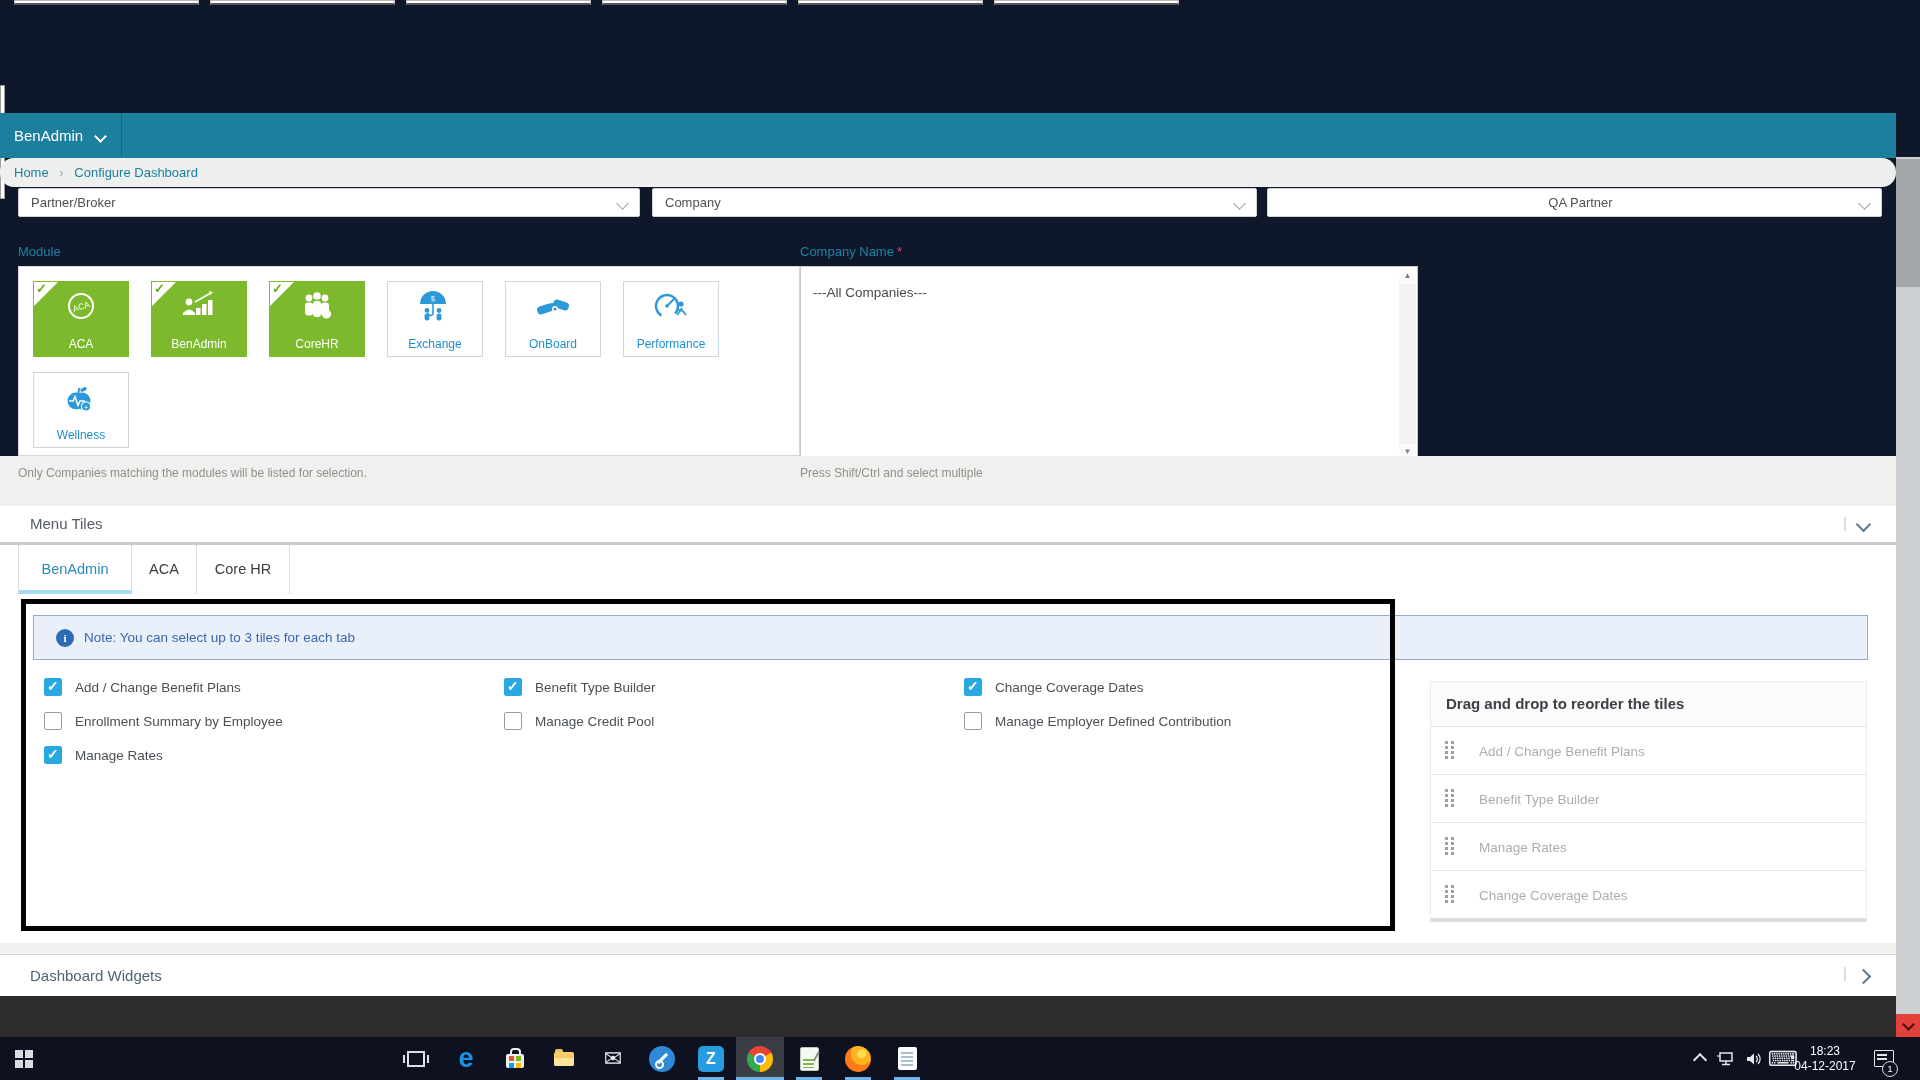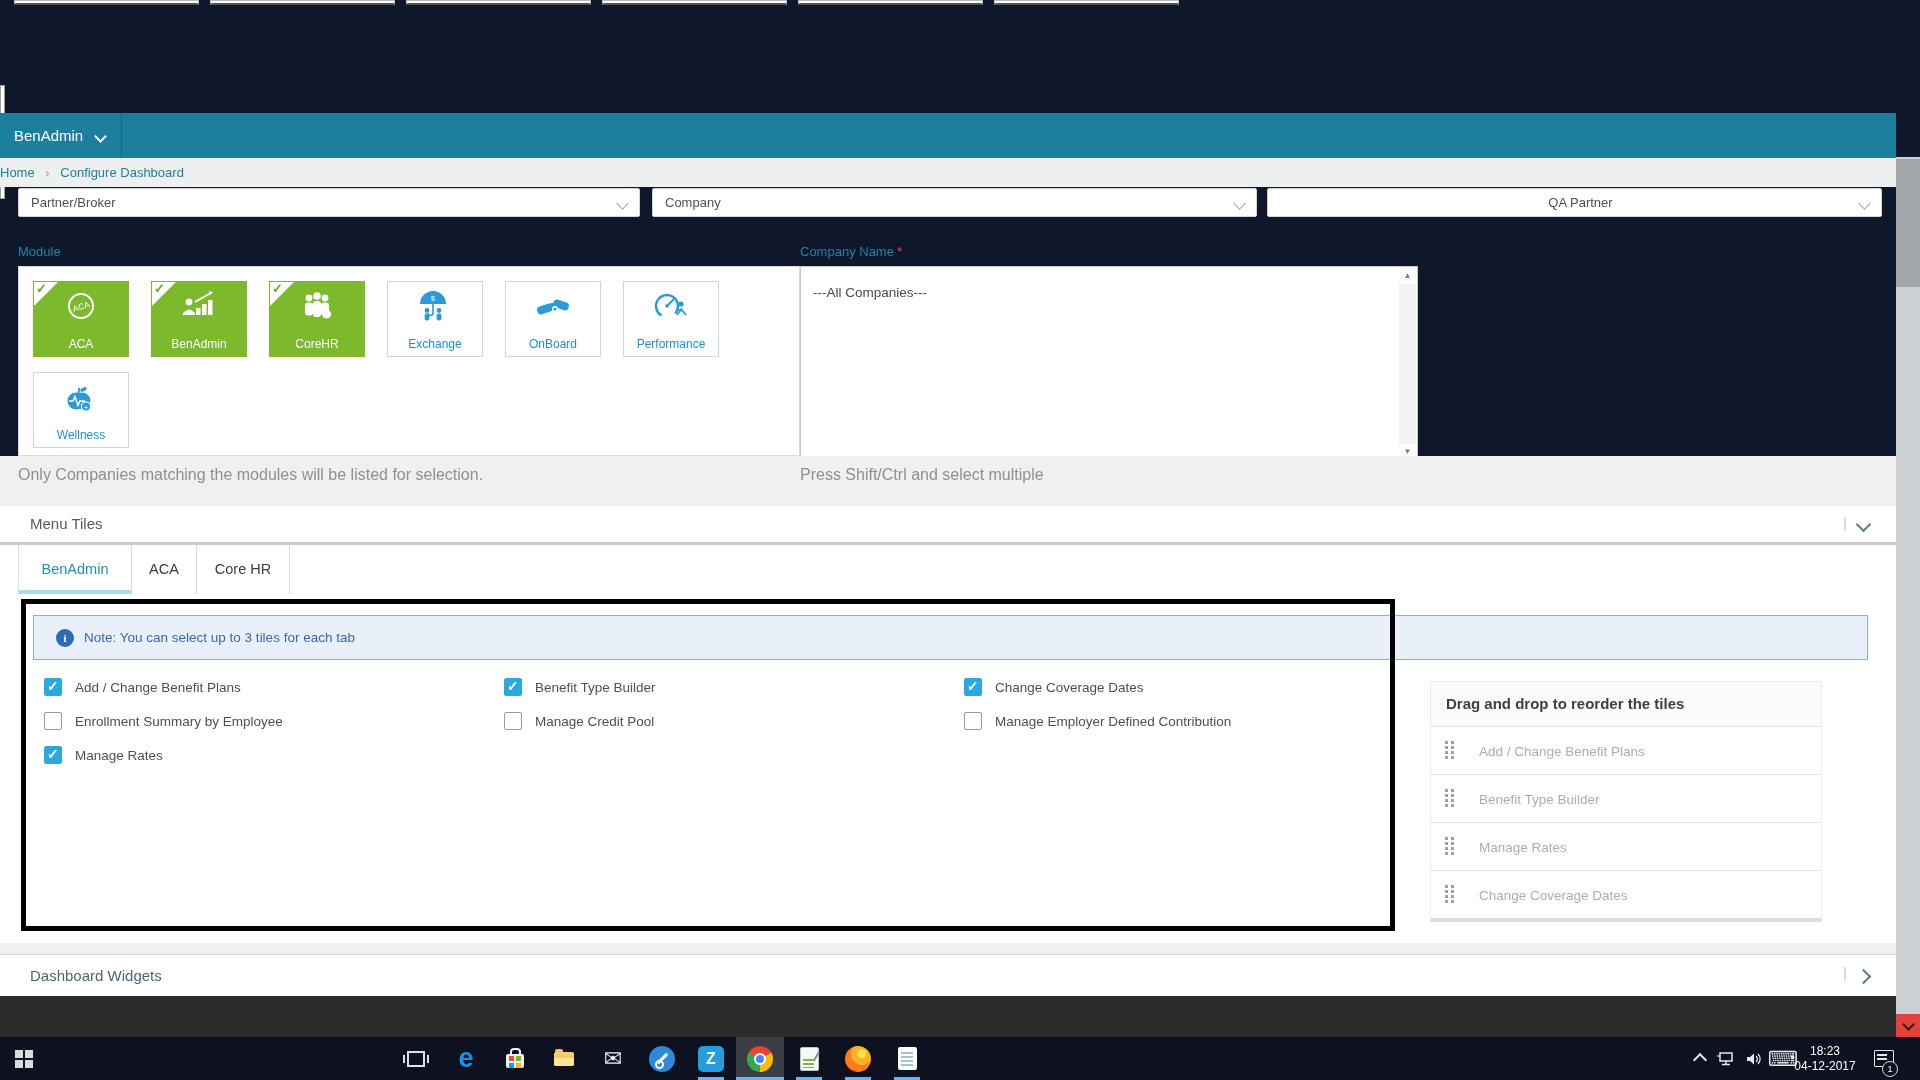--- a/index.html
+++ b/index.html
@@ -12,21 +12,21 @@
   .tabstub{width:183px;height:2px;background:#fdfdfd;border:1px solid #b8b8b8;border-bottom:2px solid #545454;}
   .left-artifact{left:0;top:85px;width:3px;height:112px;background:#fff;border:1px solid #9b9b9b;}
 
   
   .appbar{left:0;top:113px;width:1896px;height:45px;background:#1c7f9d;}
   .appbar-title{position:absolute;left:14px;top:0;height:45px;line-height:45px;color:#fff;font-size:15px;}
   .appbar-chev{position:absolute;left:96px;top:19px;width:7px;height:7px;border-right:2px solid #fff;border-bottom:2px solid #fff;transform:rotate(45deg);}
   .appbar-divider{position:absolute;left:121px;top:0;width:1px;height:45px;background:rgba(0,0,0,.18);}
 
   
-  .breadcrumb{left:0;top:158px;width:1896px;height:29px;background:#eef0ef;font-size:13px;line-height:29px;box-sizing:border-box;}
+  .breadcrumb{left:0;top:158px;width:1896px;height:29px;background:#eef0ef;font-size:13px;line-height:29px;padding-left:14px;box-sizing:border-box;border-radius:14px;}
   .crumb{color:#1c7f9d;cursor:pointer;}
   .crumb-sep{color:#9aa7ad;margin:0 7px;}
 
   
   .select{height:29px;background:#fff;border:1px solid #d4d4d4;border-radius:2px;box-sizing:border-box;
           font-size:13px;line-height:27px;color:#4f4f4f;padding-left:12px;}
   .sel-chev{position:absolute;right:12px;top:10px;width:8px;height:8px;border-right:1.6px solid #9aa0a4;border-bottom:1.6px solid #9aa0a4;transform:rotate(45deg);}
 
   
   .section-label{font-size:13px;color:#1d84a6;}
@@ -46,21 +46,21 @@
   .corner-check{display:none;}
 
   
   .listbox{left:800px;top:266px;width:618px;height:196px;background:#fff;border:1px solid #c9c9c9;box-sizing:border-box;}
   .lb-opt{height:28px;line-height:28px;font-size:13.5px;color:#4a4a4a;padding-left:12px;margin-right:19px;cursor:pointer;}
   .lb-opt.first{margin-top:12px;}
   .lb-opt.selected{background:#b5b5b5;color:#3c3c3c;height:36px;line-height:36px;margin-top:8px;}
   .lb-scroll{position:absolute;right:1px;top:1px;bottom:1px;width:17px;background:#f2f3f4;}
   .lb-arrow{position:absolute;left:0;width:17px;height:16px;background:#fbfbfb;color:#7b7f83;font-size:8px;text-align:center;line-height:16px;cursor:pointer;}
   .helper-band{left:0;top:456px;width:1896px;height:50px;background:#f0f0ee;}
-  .helper-text{position:absolute;top:10px;font-size:16px;color:#8f8f8c;}
+  .helper-text{position:absolute;top:10px;font-size:12px;color:#8f8f8c;}
 
   
   .menu-panel{left:0;top:506px;width:1896px;height:437px;background:#fff;}
   .panel-title{position:absolute;left:30px;top:9px;font-size:15px;color:#545a60;}
   .panel-pipe{position:absolute;top:8px;font-size:15px;color:#c9c9c9;}
   .chev{width:9px;height:9px;border-right:2px solid #5b7c92;border-bottom:2px solid #5b7c92;}
   .chev.down{transform:rotate(45deg);}
   .chev.right{transform:rotate(-45deg);}
   .panel-divider{position:absolute;left:0;top:36px;width:1896px;height:3px;background:#c7c9ca;}
   .tabs{position:absolute;left:18px;top:39px;height:49px;display:flex;border-left:1px solid #dcdcdc;}
@@ -74,21 +74,21 @@
   .note-text{position:absolute;left:50px;top:0;line-height:43px;font-size:13.5px;color:#3a66ad;}
 
   .cb-col{position:absolute;top:172px;width:450px;}
   .cb-row{display:flex;align-items:center;height:18px;margin-bottom:16px;cursor:pointer;}
   .cb{position:relative;width:18px;height:18px;box-sizing:border-box;border:1.5px solid #9b9b9b;border-radius:2px;background:#fff;flex:0 0 18px;}
   .cb.checked{background:#29a9e1;border-color:#29a9e1;}
   .cb .tick{display:none;}
   .cb.checked .tick{display:block;position:absolute;left:2px;top:-1px;color:#fff;font-size:14px;font-weight:bold;}
   .cb-label{margin-left:13px;font-size:13.5px;color:#4b5055;}
 
-  .reorder{position:absolute;left:1430px;top:175px;width:392px;background:#fff;border:1px solid #ececec;border-bottom:4px solid #dedede;box-sizing:border-box;}
+  .reorder{position:absolute;left:1430px;top:175px;width:437px;background:#fff;border:1px solid #ececec;border-bottom:4px solid #dedede;box-sizing:border-box;}
   .reorder-header{height:44px;line-height:44px;padding-left:15px;font-size:15px;font-weight:bold;color:#3b4147;background:#fbfbfb;border-bottom:1px solid #e2e2e2;}
   .reorder-item{position:relative;height:47px;line-height:47px;border-bottom:1px solid #e8e8e8;background:#fff;cursor:grab;}
   .reorder-item:last-child{border-bottom:none;}
   .drag-handle{position:absolute;left:14px;top:14px;width:3px;height:3px;background:#9aa0a3;
      box-shadow:6px 0 0 #9aa0a3,0 5px 0 #9aa0a3,6px 5px 0 #9aa0a3,0 10px 0 #9aa0a3,6px 10px 0 #9aa0a3,0 15px 0 #9aa0a3,6px 15px 0 #9aa0a3;}
   .reorder-label{margin-left:48px;font-size:13.5px;color:#abadb0;}
 
   .annotation-rect{left:21px;top:599px;width:1364px;height:322px;border:5px solid #000;z-index:60;pointer-events:none;}
 
   .pre-widgets-band{left:0;top:943px;width:1896px;height:11px;background:#f0f0ee;}

